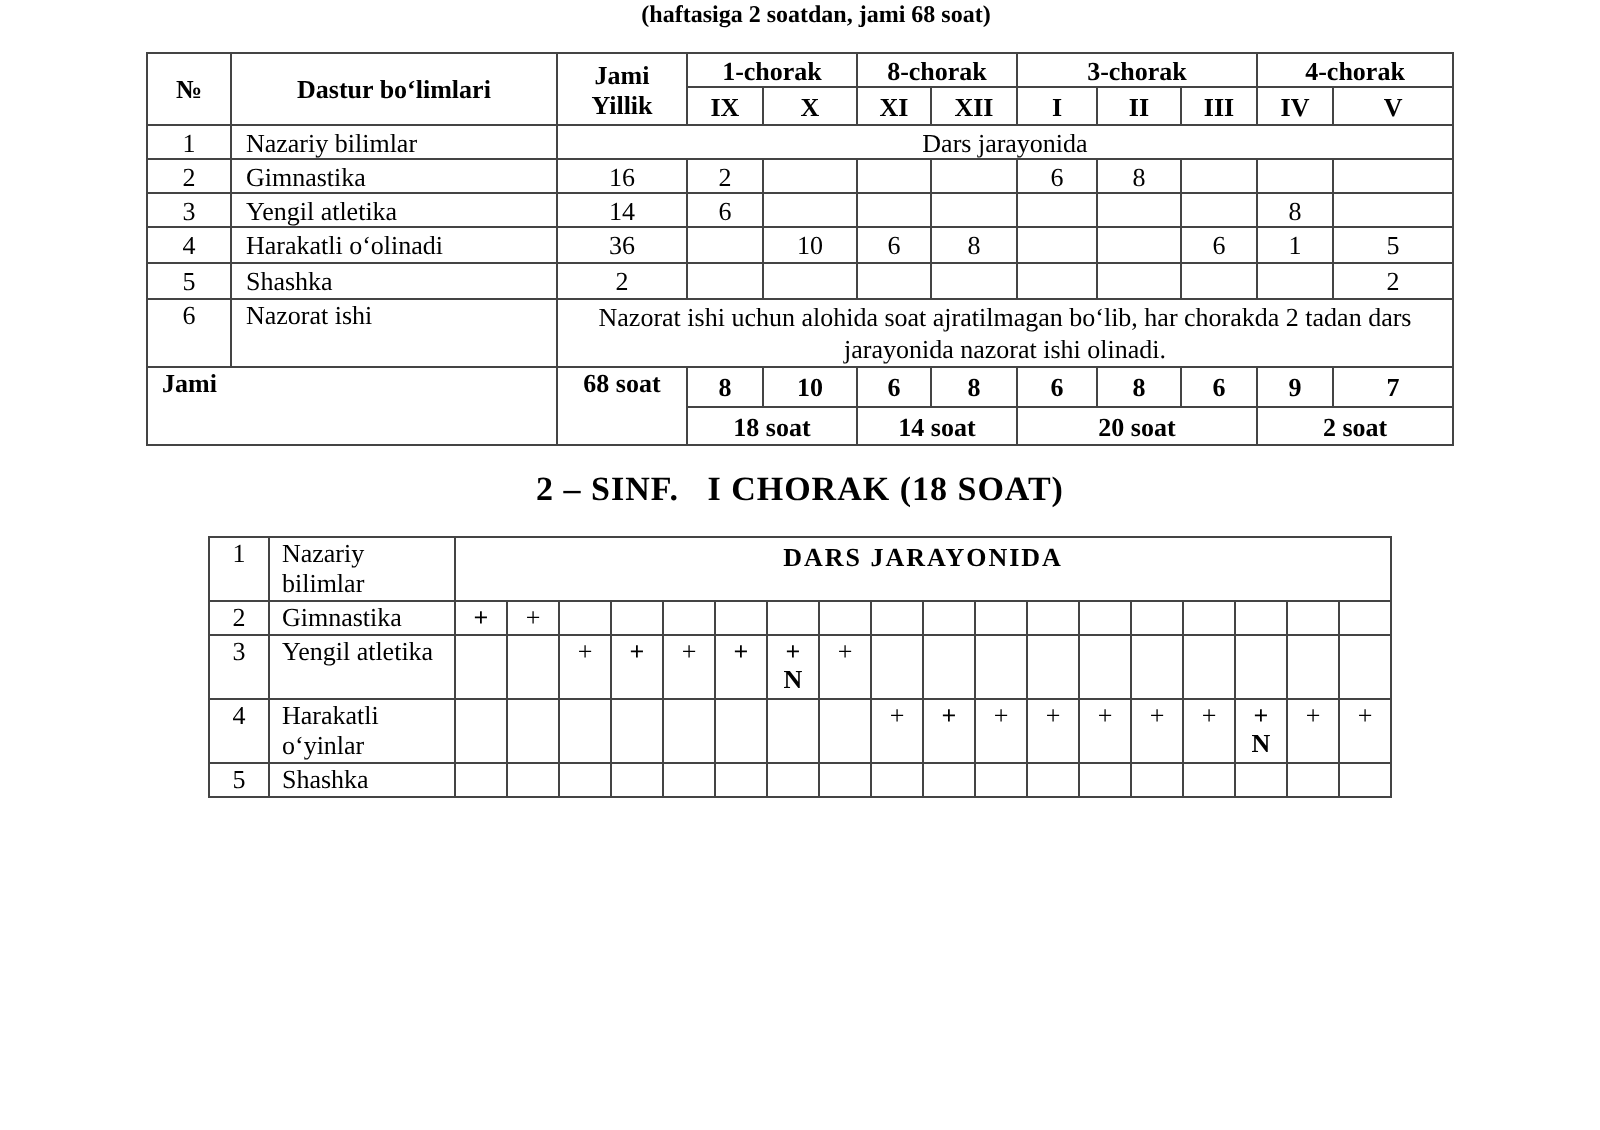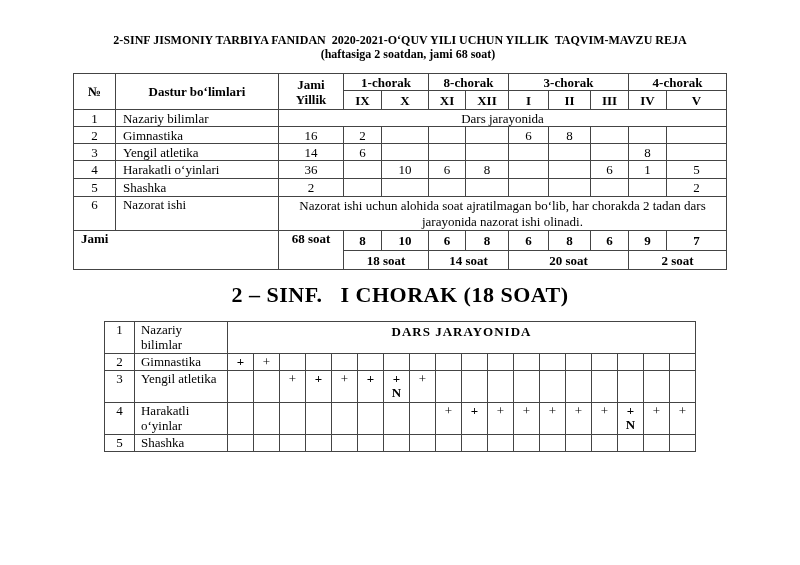--- a/index.html
+++ b/index.html
@@ -52,21 +52,21 @@
   }
   .t-annual th { font-weight: bold; text-align: center; vertical-align: middle; }
   .t-annual td { text-align: center; vertical-align: middle; }
   .t-annual td.lbl { text-align: left; padding-left: 7px; }
   .t-annual .totals td { font-weight: bold; }
   .span-note { line-height: 16px; }
   .quarter-heading {
     margin: 0;
     padding-top: 12px;
     text-align: center;
-    font-size: 22px;
+    font-size: 17px;
     font-weight: bold;
     white-space: pre;
     letter-spacing: 0.5px;
   }
   .t-quarter {
     width: 591px;
     margin: 13px auto 0 auto;
   }
   .t-quarter th { font-weight: bold; text-align: center; vertical-align: middle; }
   .t-quarter .lesson-num { font-weight: normal; }
@@ -80,21 +80,20 @@
     letter-spacing: 1px;
     vertical-align: top;
     padding-top: 2px;
   }
 </style>
 </head>
 <body>
 
 <div class="page">
 
-  <p class="doc-title">2-SINF JISMONIY TARBIYA FANIDAN  2020-2021-O‘QUV YILI UCHUN YILLIK  TAQVIM-MAVZU REJA</p>
   <p class="doc-subtitle">(haftasiga 2 soatdan, jami 68 soat)</p>
 
   <table class="t-annual">
     <colgroup>
       <col style="width:42px">
         <col style="width:163px">
         <col style="width:65px">
       <col style="width:38px">
         <col style="width:47px">
         <col style="width:37px">
@@ -154,21 +153,21 @@
         <td></td>
         <td></td>
         <td></td>
         <td></td>
         <td></td>
         <td>8</td>
         <td></td>
       </tr>
       <tr style="height:18px">
         <td>4</td>
-        <td class="lbl">Harakatli  o‘yinlari</td>
+        <td class="lbl">Harakatli  o‘olinadi</td>
         <td>36</td>
         <td></td>
         <td>10</td>
         <td>6</td>
         <td>8</td>
         <td></td>
         <td></td>
         <td>6</td>
         <td>1</td>
         <td>5</td>

